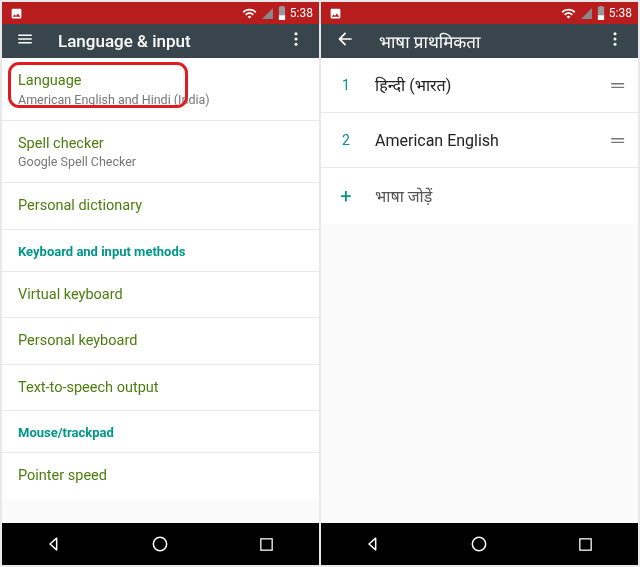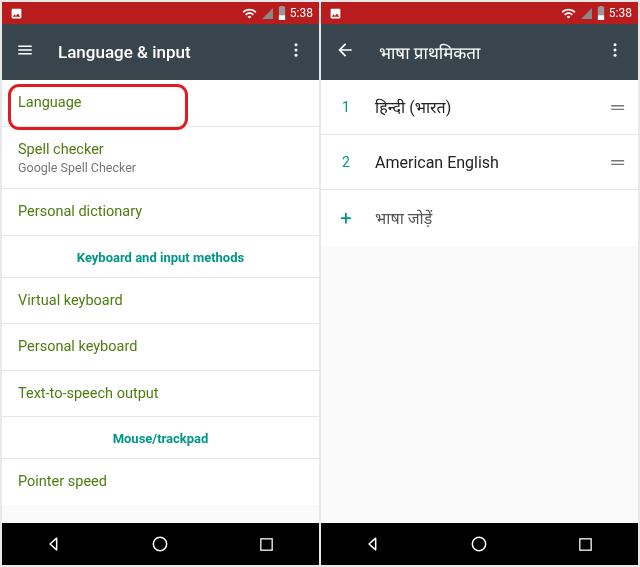--- a/index.html
+++ b/index.html
@@ -33,21 +33,21 @@
     gap: 4px;
   }
   .status-left {
     flex: 1;
     display: flex;
     align-items: center;
     padding-left: 2px;
   }
   .status-icon { display: inline-flex; align-items: center; }
   .toolbar {
-    height: 56px;
+    height: 34px;
     background: #38454c;
     color: #fff;
     display: flex;
     align-items: center;
     padding: 0 14px;
     gap: 24px;
   }
   .toolbar-title { font-size: 17px; font-weight: 500; flex: 1; }
   .content {
     flex: 1;
@@ -62,21 +62,20 @@
   .content > .list-item:last-child { border-bottom: none; }
   .item-title { font-size: 14.5px; color: #4d7c0f; line-height: 1.35; }
   .item-sub { font-size: 12.5px; color: #777; margin-top: 1px; }
   .section-header {
     padding: 14px 16px 12px;
     font-size: 13px;
     font-weight: 700;
     color: #009688;
     border-bottom: 1px solid #e8e8e8;
     background: #fff;
-    text-align: center;
   }
   .highlight {
     position: absolute;
     border: 3px solid #e11b22;
     border-radius: 11px;
     pointer-events: none;
   }
   .lang-row {
     display: flex;
     align-items: center;
@@ -143,20 +142,21 @@
           <circle cx="12" cy="5" r="2"></circle>
           <circle cx="12" cy="12" r="2"></circle>
           <circle cx="12" cy="19" r="2"></circle>
         </svg>
     </span>
   </div>
 
   <div class="content" style="position:relative;">
     <div class="list-item">
       <div class="item-title">Language</div>
+      <div class="item-sub">American English and Hindi (India)</div>
     </div>
     <div class="highlight" style="top:4px; left:6px; width:180px; height:46px;"></div>
 
     <div class="list-item">
       <div class="item-title">Spell checker</div>
       <div class="item-sub">Google Spell Checker</div>
     </div>
 
     <div class="list-item">
       <div class="item-title">Personal dictionary</div>

